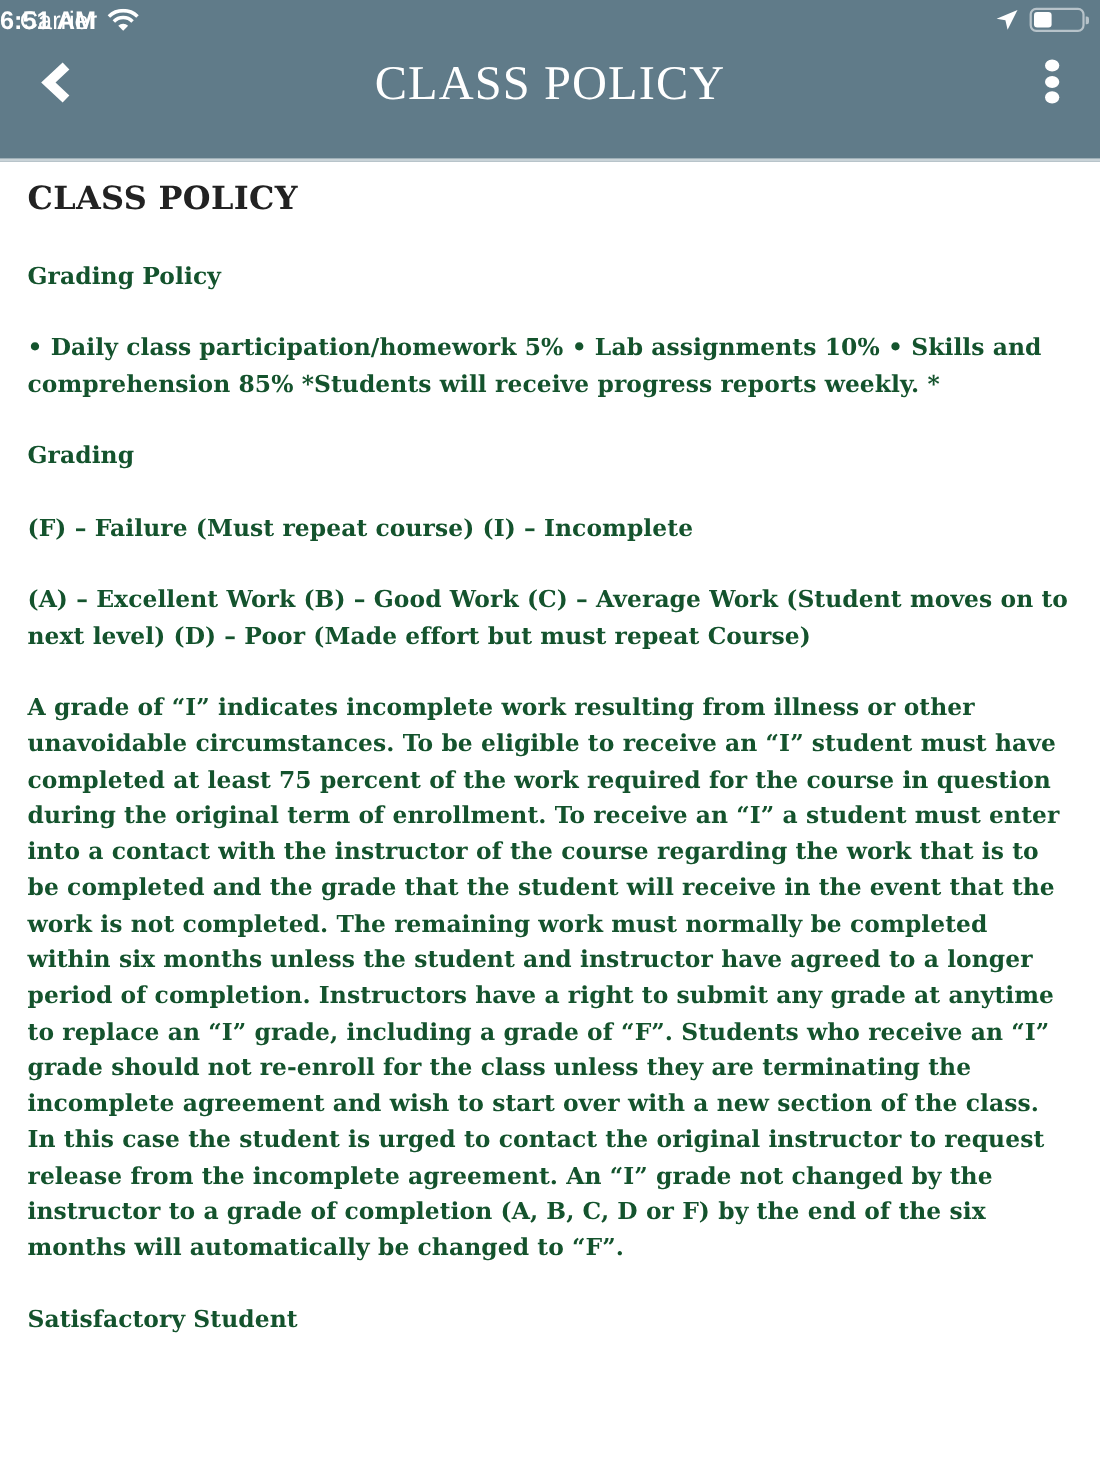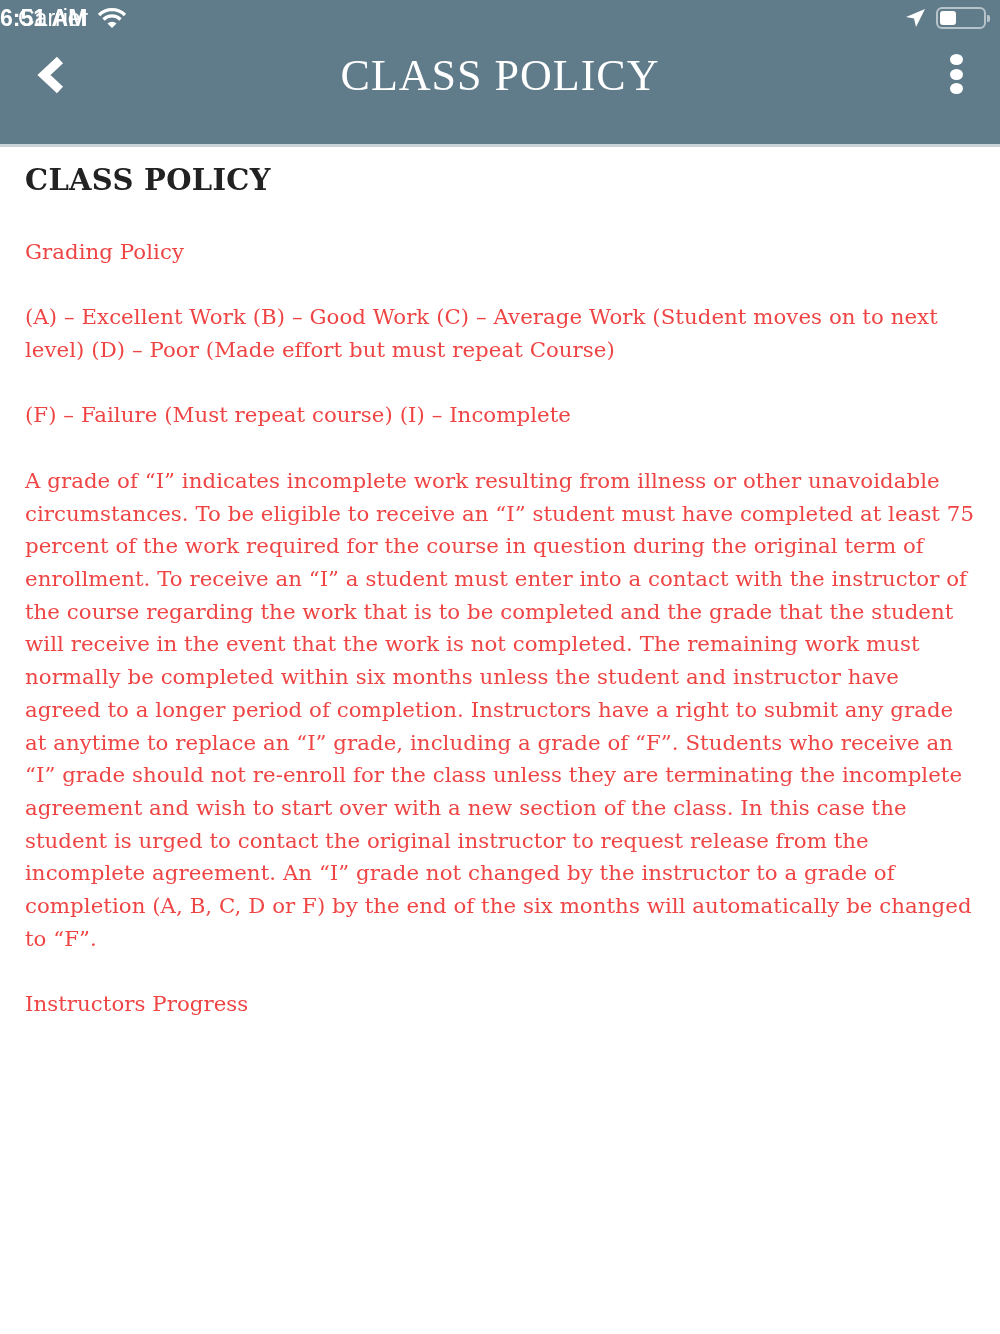--- a/index.html
+++ b/index.html
@@ -33,22 +33,22 @@
   }
   .menu-btn { position: absolute; right: 30px; top: 16px; width: 28px; height: 40px; display: flex; flex-direction: column; align-items: center; justify-content: space-between; cursor: pointer; }
   .menu-btn span { width: 13px; height: 11px; background: #fff; border-radius: 50%; display: block; }
 
   .content { position: absolute; left: 25px; top: 160px; width: 950px; }
   .page-heading {
     font-family: "DejaVu Serif", serif; font-weight: bold; font-size: 29px; color: #222;
     letter-spacing: 0.3px; margin-bottom: 36px; line-height: 40px;
   }
   .para {
-    font-family: "DejaVu Serif", serif; font-size: 21.3px; line-height: 32.7px; color: #ef4444;
-    margin-bottom: 32.7px; letter-spacing: 0.05px;
+    font-family: "DejaVu Serif", serif; font-size: 21.3px; line-height: 32.7px; color: #14532d;
+    margin-bottom: 32.7px; letter-spacing: 0.05px; font-weight: bold;
   }
 </style>
 </head>
 <body>
 
 <div class="topbar">
   <div class="statusbar">
     <div class="carrier">
       <span>Carrier</span>
       <svg width="32" height="22" viewBox="0 0 32 22">
@@ -80,17 +80,19 @@
       <span></span>
       <span></span>
       <span></span>
     </div>
   </div>
 </div>
 
 <div class="content">
   <h1 class="page-heading">CLASS POLICY</h1>
   <p class="para">Grading Policy</p>
+  <p class="para">• Daily class participation/homework 5% • Lab assignments 10% • Skills and comprehension 85% *Students will receive progress reports weekly. *</p>
+  <p class="para">Grading</p>
+  <p class="para">(F) – Failure (Must repeat course) (I) – Incomplete</p>
   <p class="para">(A) – Excellent Work (B) – Good Work (C) – Average Work (Student moves on to next level) (D) – Poor (Made effort but must repeat Course)</p>
-  <p class="para">(F) – Failure (Must repeat course) (I) – Incomplete</p>
   <p class="para">A grade of “I” indicates incomplete work resulting from illness or other unavoidable circumstances. To be eligible to receive an “I” student must have completed at least 75 percent of the work required for the course in question during the original term of enrollment. To receive an “I” a student must enter into a contact with the instructor of the course regarding the work that is to be completed and the grade that the student will receive in the event that the work is not completed. The remaining work must normally be completed within six months unless the student and instructor have agreed to a longer period of completion. Instructors have a right to submit any grade at anytime to replace an “I” grade, including a grade of “F”. Students who receive an “I” grade should not re-enroll for the class unless they are terminating the incomplete agreement and wish to start over with a new section of the class. In this case the student is urged to contact the original instructor to request release from the incomplete agreement. An “I” grade not changed by the instructor to a grade of completion (A, B, C, D or F) by the end of the six months will automatically be changed to “F”.</p>
-  <p class="para">Instructors Progress</p>
+  <p class="para">Satisfactory Student</p>
 </div>
 
 </body></html>

